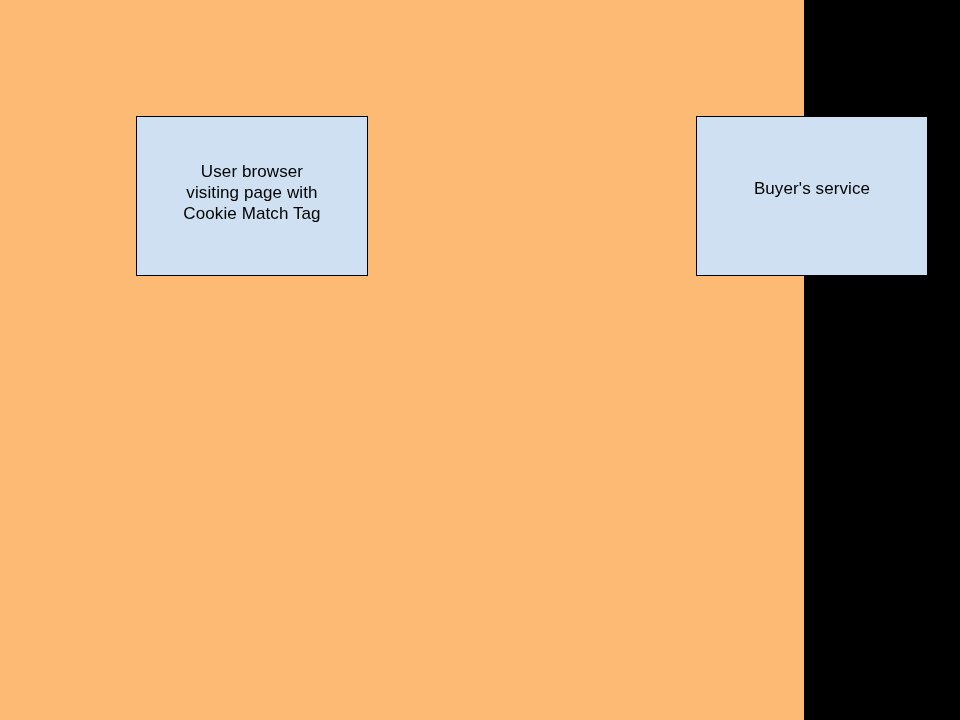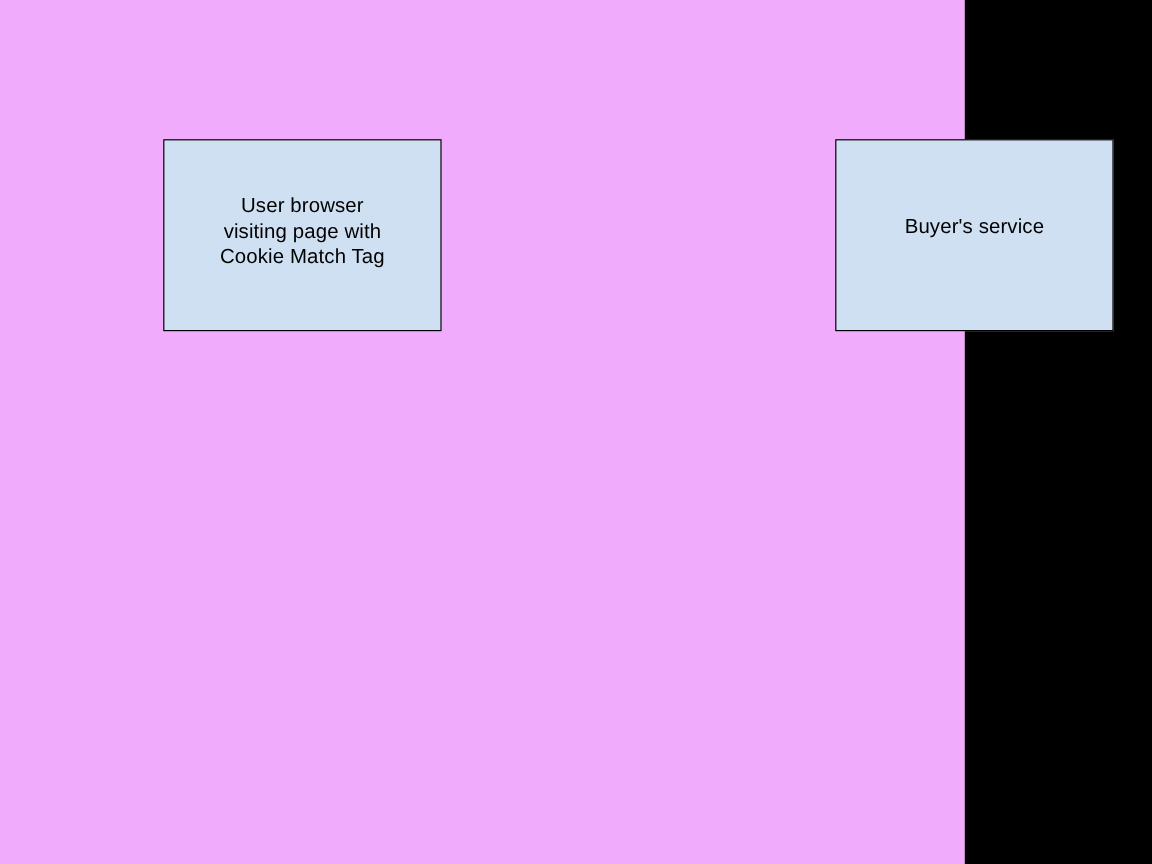--- a/index.html
+++ b/index.html
@@ -11,21 +11,21 @@
     width: 960px;
     height: 720px;
     background: #000000;
     font-family: "Liberation Sans", sans-serif;
     overflow: hidden;
   }
   #canvas {
     position: relative;
     width: 804px;
     height: 720px;
-    background: #f0abfc;
+    background: #fdba74;
     text-decoration: underline;
   }
   .node {
     position: absolute;
     box-sizing: border-box;
     background: #cfe0f2;
     border: 1px solid #000000;
     display: flex;
     align-items: center;
     justify-content: center;

